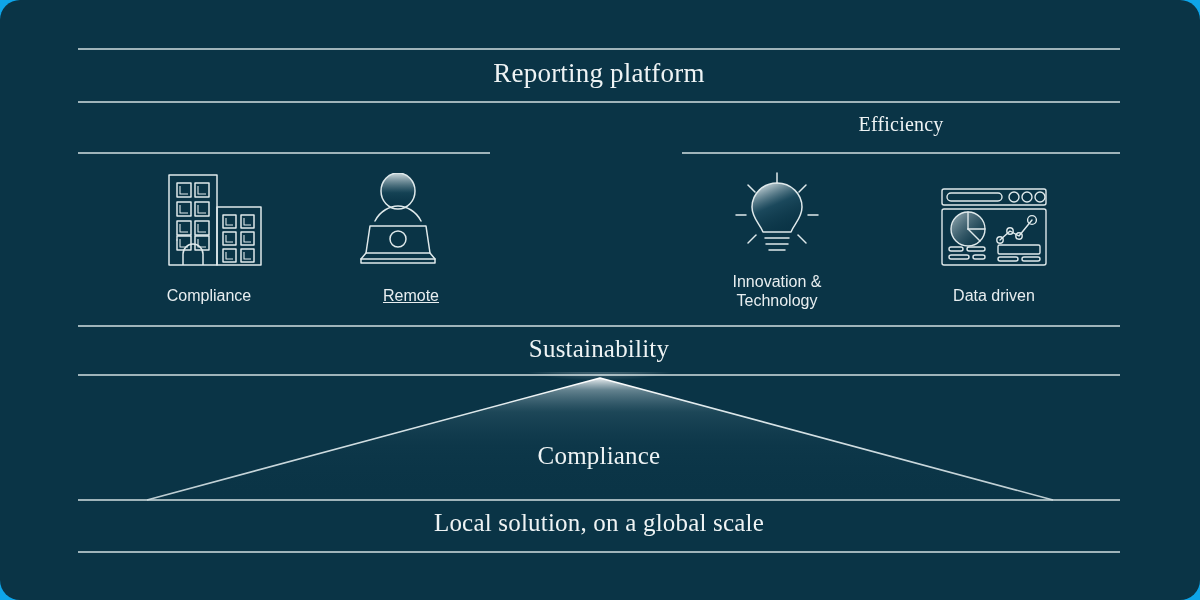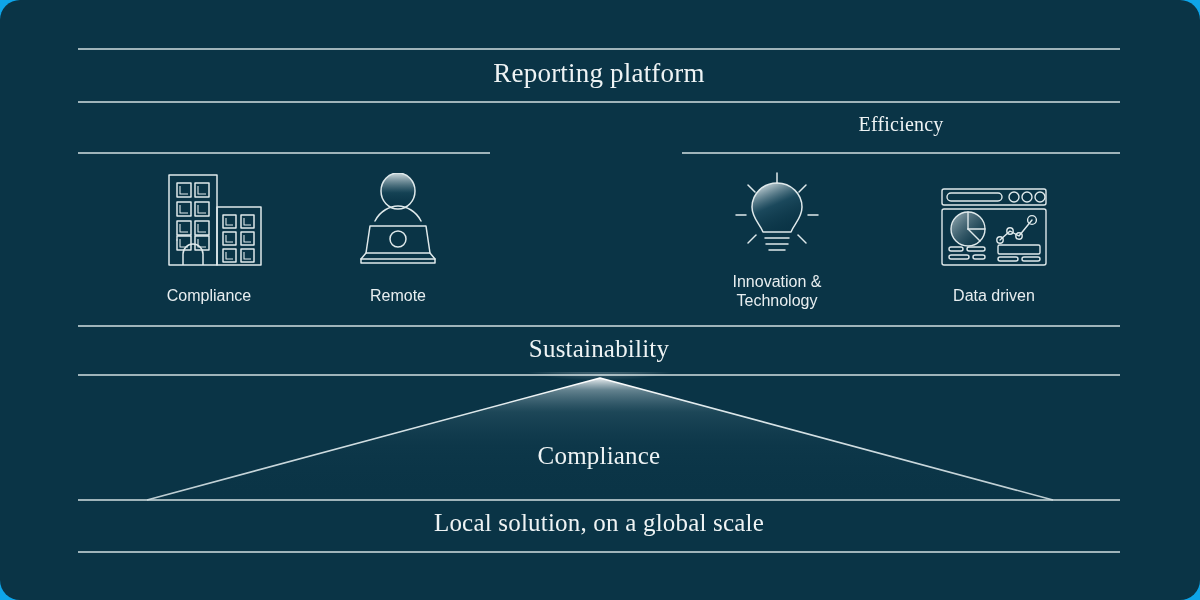--- a/index.html
+++ b/index.html
@@ -177,21 +177,21 @@
 
         <path d="M26 48 C31 38 41 33 49 33 C57 33 67 38 72 48"></path>
 
         <path d="M21 53 L77 53 L81 80 L17 80 Z"></path>
         <circle cx="49" cy="66" r="8"></circle>
 
         <path d="M12 86 L86 86 L86 90 L12 90 Z"></path>
         <path d="M17 80 L12 86 M81 80 L86 86"></path>
       </svg>
     </div>
-    <div class="label" style="left:323px; top:286px; width:150px;">Remote</div>
+    <div class="label" style="left:336px; top:286px; width:150px;text-decoration:underline;">Remote</div>
 
     <div class="icon-wrap" style="left:727px; top:168px; width:100px; height:100px;">
       <svg width="98" height="98" viewBox="0 0 98 98" fill="none" stroke="#dfe9eb" stroke-width="1.5" stroke-linecap="round" stroke-linejoin="round">
         <defs>
           <linearGradient id="bulbGrad" x1="0.25" y1="0" x2="0.7" y2="1">
             <stop offset="0%" stop-color="#f4fafb" stop-opacity="0.85"></stop>
             <stop offset="45%" stop-color="#2c5d72" stop-opacity="0.5"></stop>
             <stop offset="100%" stop-color="#0a3446" stop-opacity="0.08"></stop>
           </linearGradient>
         </defs>

